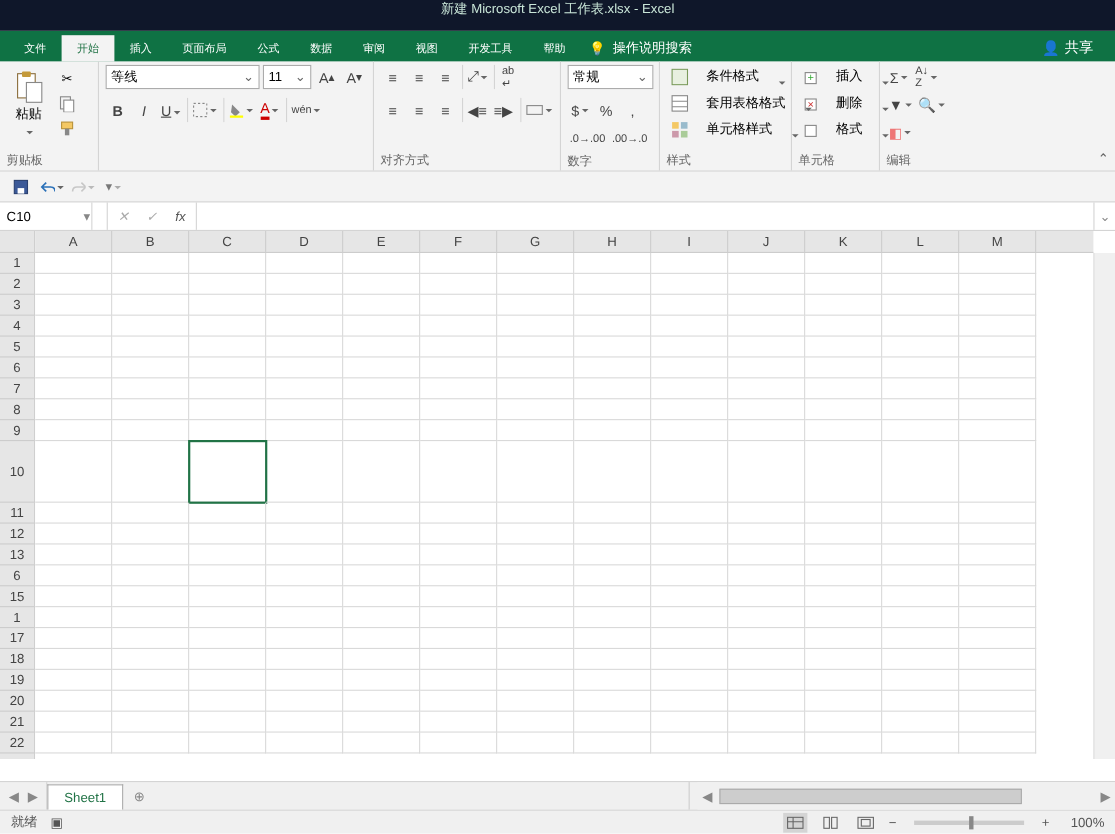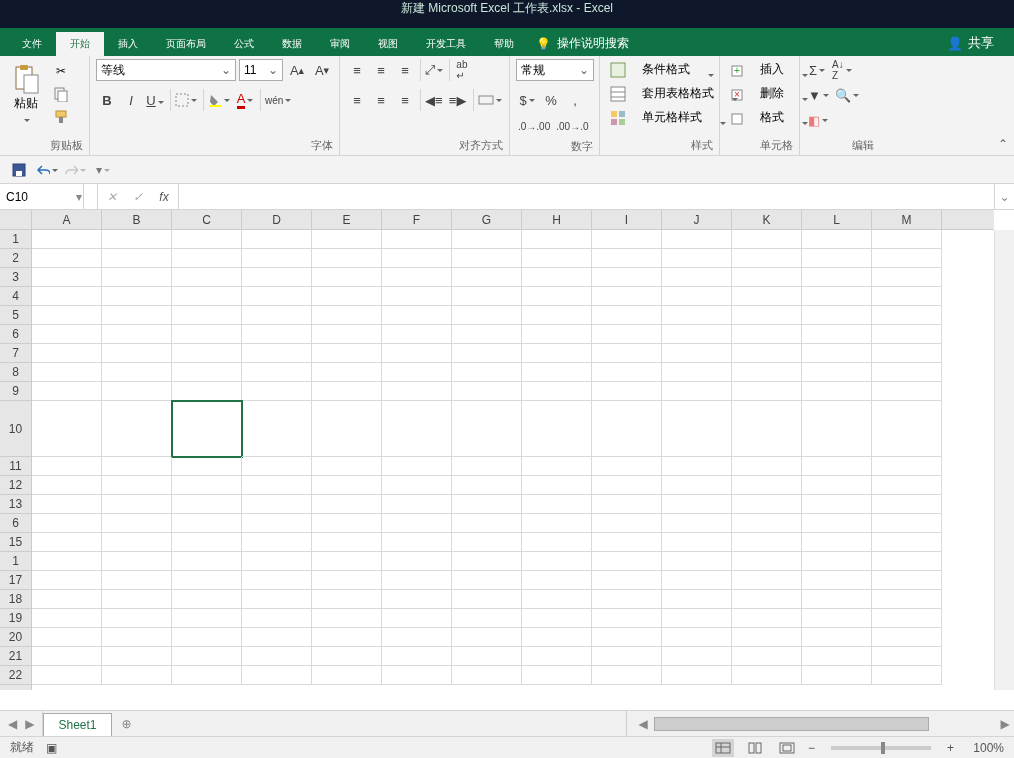--- a/index.html
+++ b/index.html
@@ -12,21 +12,21 @@
 .winbtn svg{width:12px;height:12px;stroke:#fff;fill:none;stroke-width:1}
 .tabbar{height:28px;background:#0f7244;display:flex;align-items:flex-end;color:#fff;padding-left:8px}
 .tab{padding:5px 14px;font-size:10px;cursor:pointer}
 .tab.active{background:#f3f3f3;color:#217346}
 .tab-right{margin-left:auto;display:flex;align-items:center;padding-right:12px;color:#fff;font-size:13px}
 .tell-me{display:flex;align-items:center;gap:6px;padding:4px 8px}
 .share{display:flex;align-items:center;gap:4px;padding:4px 8px;margin-left:8px}
 .ribbon{height:100px;background:#f3f3f3;border-bottom:1px solid #d4d4d4;display:flex;position:relative}
 .group{border-right:1px solid #d4d4d4;display:flex;flex-direction:column;padding:3px 6px 0}
 .group-content{flex:1;display:flex;align-items:flex-start;gap:4px}
-.group-label{text-align:right;font-size:11px;color:#666;padding:2px 0;position:relative}
+.group-label{text-align:left;font-size:11px;color:#666;padding:2px 0;position:relative}
 .paste-btn{display:flex;flex-direction:column;align-items:center;padding:4px 6px;cursor:pointer}
 .small-btns{display:flex;flex-direction:column;gap:3px;padding-top:2px}
 .sbtn{width:22px;height:20px;cursor:pointer;display:flex;align-items:center;justify-content:center}
 .font-sel{display:flex;gap:3px;margin-bottom:4px}
 .combo{border:1px solid #ababab;background:#fff;height:22px;display:flex;align-items:center;padding:0 4px;cursor:pointer;font-size:12px}
 .combo .arrow{margin-left:auto;padding-left:6px;color:#666}
 .btn-row{display:flex;gap:2px;align-items:center}
 .rbtn{min-width:22px;height:22px;display:flex;align-items:center;justify-content:center;cursor:pointer;font-size:13px;color:#444;padding:0 2px}
 .rbtn.sep{border-left:1px solid #d4d4d4;margin-left:2px;padding-left:4px}
 .drop::after{content:"";display:inline-block;margin-left:2px;border:3px solid transparent;border-top-color:#666;transform:translateY(2px)}
@@ -168,21 +168,20 @@
             </svg>
           </div>
         <div class="rbtn drop">
             <span style="color:#c00;border-bottom:3px solid #c00">A</span>
           </div>
         <div class="rbtn sep drop">
             <span style="font-size:10px">wén</span>
           </div>
       </div>
     </div>
-    <div class="group-label">字体</div>
   </div>
 
   <div class="group" style="width:170px">
     <div class="group-content" style="flex-direction:column">
       <div class="btn-row">
         <div class="rbtn">≡</div>
         <div class="rbtn">≡</div>
         <div class="rbtn">≡</div>
         <div class="rbtn sep drop">⤢</div>
         <div class="rbtn sep">

